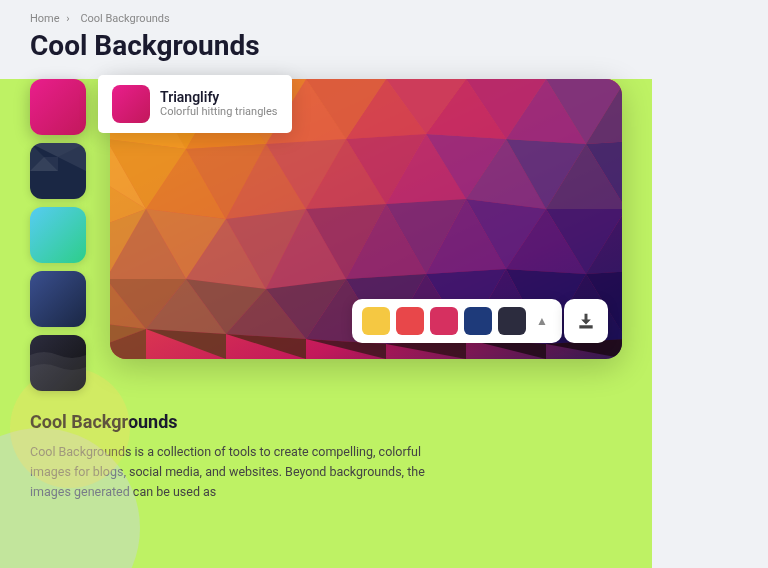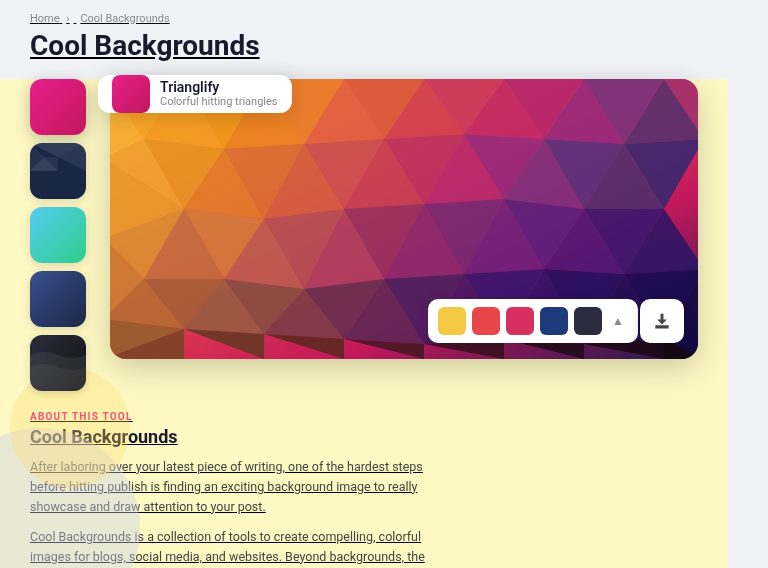--- a/index.html
+++ b/index.html
@@ -6,26 +6,25 @@
     body {
       font-family: -apple-system, BlinkMacSystemFont, 'Segoe UI', Roboto, sans-serif;
       background: #f0f2f5;
       width: 768px;
       height: 568px;
       overflow: hidden;
       position: relative;
     }
 
     .page-wrapper {
-      width: 728px;
+      width: 652px;
       height: 568px;
-      background: #fef9c3;
+      background: #bef264;
       position: relative;
       overflow: hidden;
-      text-decoration: underline;
     }
 
     
     .deco-circle-1 {
       position: absolute;
       width: 200px;
       height: 200px;
       border-radius: 50%;
       background: rgba(200, 210, 240, 0.4);
       bottom: -60px;
@@ -98,22 +97,22 @@
     .tool-item.active {
       box-shadow: 0 4px 16px rgba(0,0,0,0.25);
     }
 
     
     .tool-tooltip {
       position: absolute;
       left: 68px;
       top: -4px;
       background: white;
-      border-radius: 12px;
-      padding: 0 14px;
+      border-radius: 5px;
+      padding: 10px 14px;
       box-shadow: 0 4px 20px rgba(0,0,0,0.15);
       white-space: nowrap;
       display: flex;
       align-items: center;
       gap: 10px;
       z-index: 20;
       min-width: 180px;
     }
 
     .tooltip-icon {
@@ -435,23 +434,21 @@
           <svg viewBox="0 0 24 24">
             <path d="M12 15l-4-4h3V4h2v7h3l-4 4z" stroke="#444" stroke-width="1.5" fill="#444"></path>
             <path d="M5 18h14v2H5z" fill="#444"></path>
           </svg>
         </button>
       </div>
     </div>
   </div>
 
   <div class="about-section">
-    <div class="about-label">ABOUT THIS TOOL</div>
     <div class="about-title">Cool Backgrounds</div>
-    <p class="about-text">After laboring over your latest piece of writing, one of the hardest steps before hitting publish is finding an exciting background image to really showcase and draw attention to your post.</p>
     <p class="about-text">
       <span>Cool Backgrounds is a collection of tools to create compelling, colorful images for blogs, social media, and websites. Beyond backgrounds, the images generated can be used as</span>
       
       
       
       
     </p>
   </div>
 
 </div>

